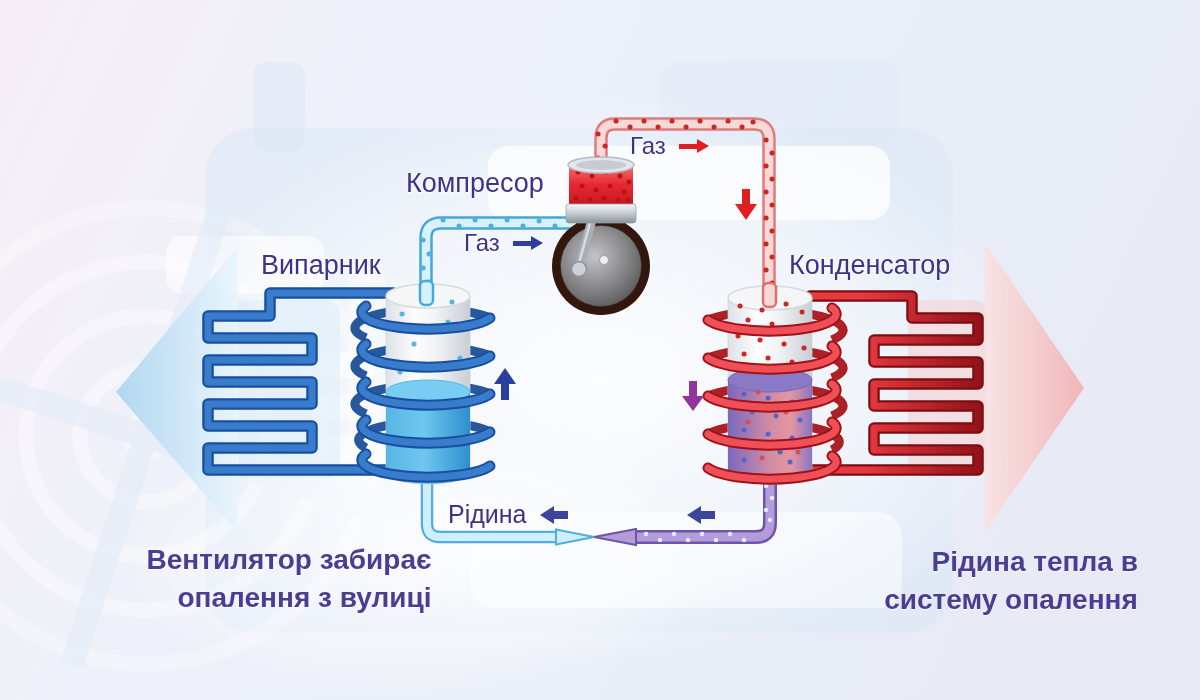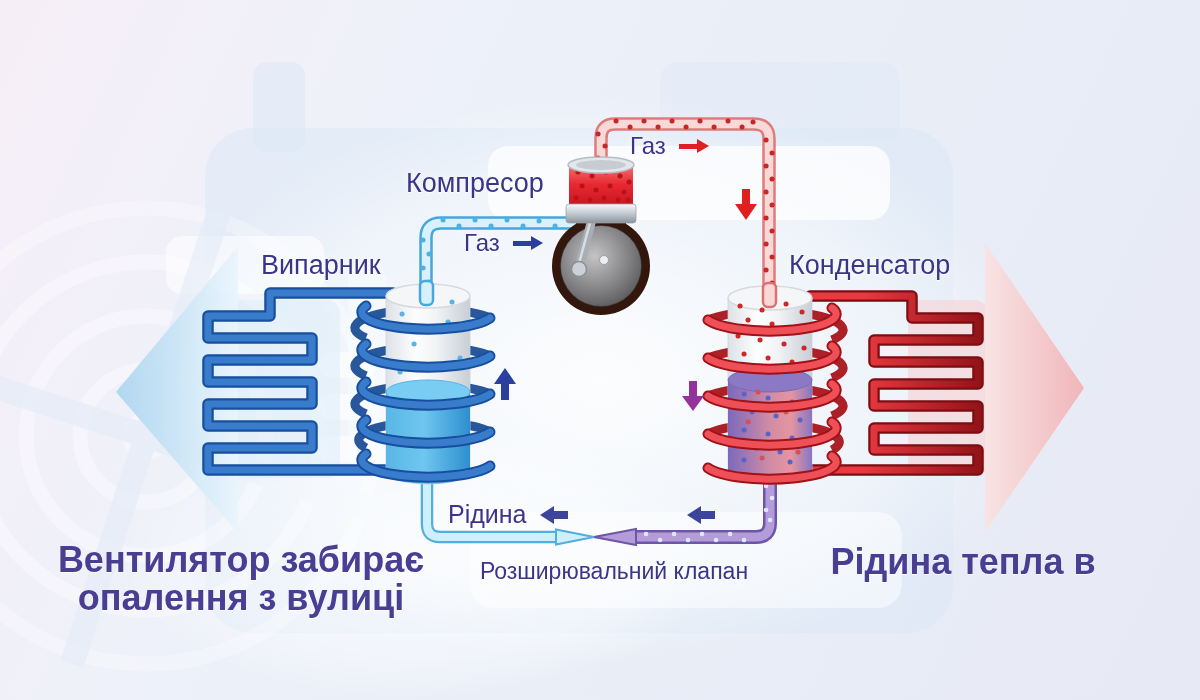--- a/index.html
+++ b/index.html
@@ -12,23 +12,23 @@
   .lbl{
     position:absolute;color:var(--label-text,#3c3488);font-weight:500;
     text-shadow:0 1px 0 #fff,0 0 8px rgba(255,255,255,.9);
     white-space:nowrap;display:flex;align-items:center;
   }
   .lbl.big{font-size:27px;text-align:right;}
   .lbl.gas{font-size:24px;gap:13px;}
   .lbl.liquid{font-size:25px;gap:14px;text-align:right;}
   .lbl.valve{font-size:23px;transform:translateX(-50%);}
   .caption{
-    position:absolute;transform:translateX(-50%);text-align:center;
-    color:var(--caption-text,#4a3e93);font-size:36px;font-weight:700;line-height:38px;
-    text-shadow:0 1px 0 rgba(255,255,255,.8);white-space:nowrap;
+    position:absolute;transform:translateX(-50%);text-align:right;
+    color:var(--caption-text,#4a3e93);font-size:28px;font-weight:700;line-height:38px;
+    text-shadow:0 1px 0 rgba(255,255,255,.8);white-space:nowrap;margin-left:48px;
   }
   
   .harrow{position:relative;display:inline-block;width:30px;height:14px;}
   .harrow::before{content:"";position:absolute;left:0;top:4.5px;width:19px;height:5px;background:var(--c,#2b3f9e);}
   .harrow::after{content:"";position:absolute;right:0;top:0;width:0;height:0;
     border-top:7px solid transparent;border-bottom:7px solid transparent;border-left:12px solid var(--c,#2b3f9e);}
 </style>
 </head>
 <body>
 
@@ -230,25 +230,23 @@
   <span>Газ</span>
   <span class="harrow" style="--c:var(--arrow-blue,#2b3f9e)"></span>
 </div>
 <div class="lbl gas" style="left:630px;top:132px">
   <span>Газ</span>
   <span class="harrow" style="--c:var(--arrow-red,#e02020)"></span>
 </div>
 <div class="lbl liquid" style="left:448px;top:500px">
   <span>Рідина</span>
 </div>
-<div class="lbl valve" style="left:614px;top:558px">
-  <span>Розширювальний клапан</span>
-</div>
 
 <div class="caption" style="left:241px;top:541px">
   <div>Вентилятор забирає</div>
   <div>опалення з вулиці</div>
 </div>
 <div class="caption" style="left:963px;top:543px">
   <div>Рідина тепла в</div>
+  <div>систему опалення</div>
 </div>
 
 </div>
 
 </body></html>

